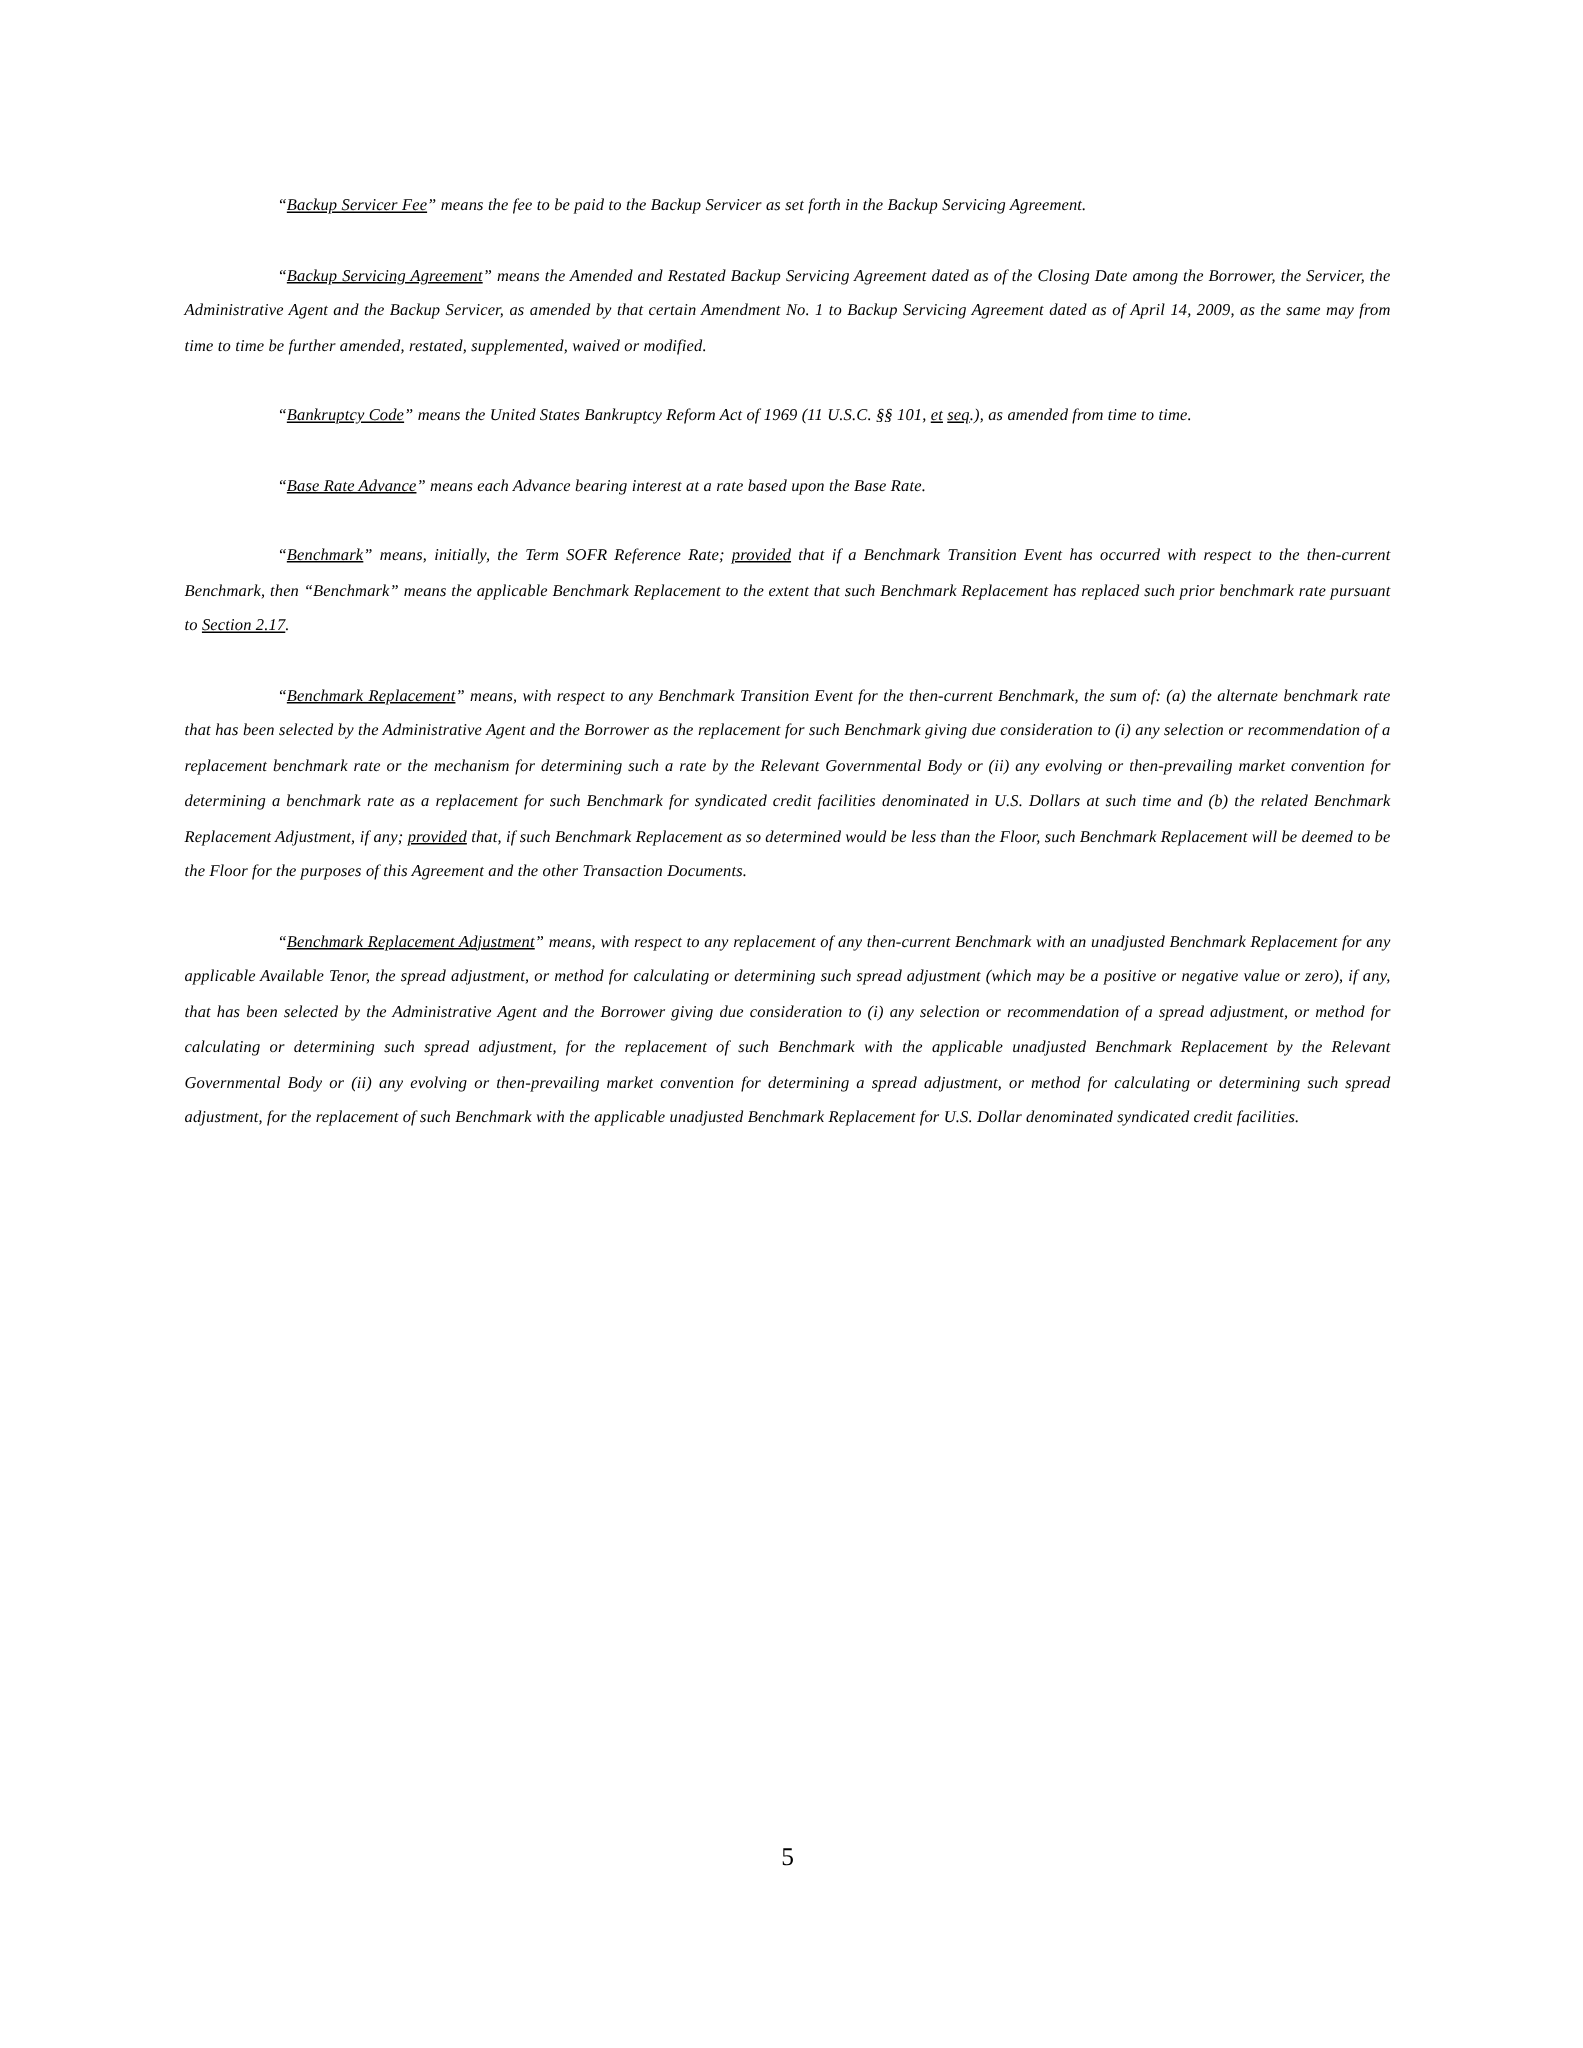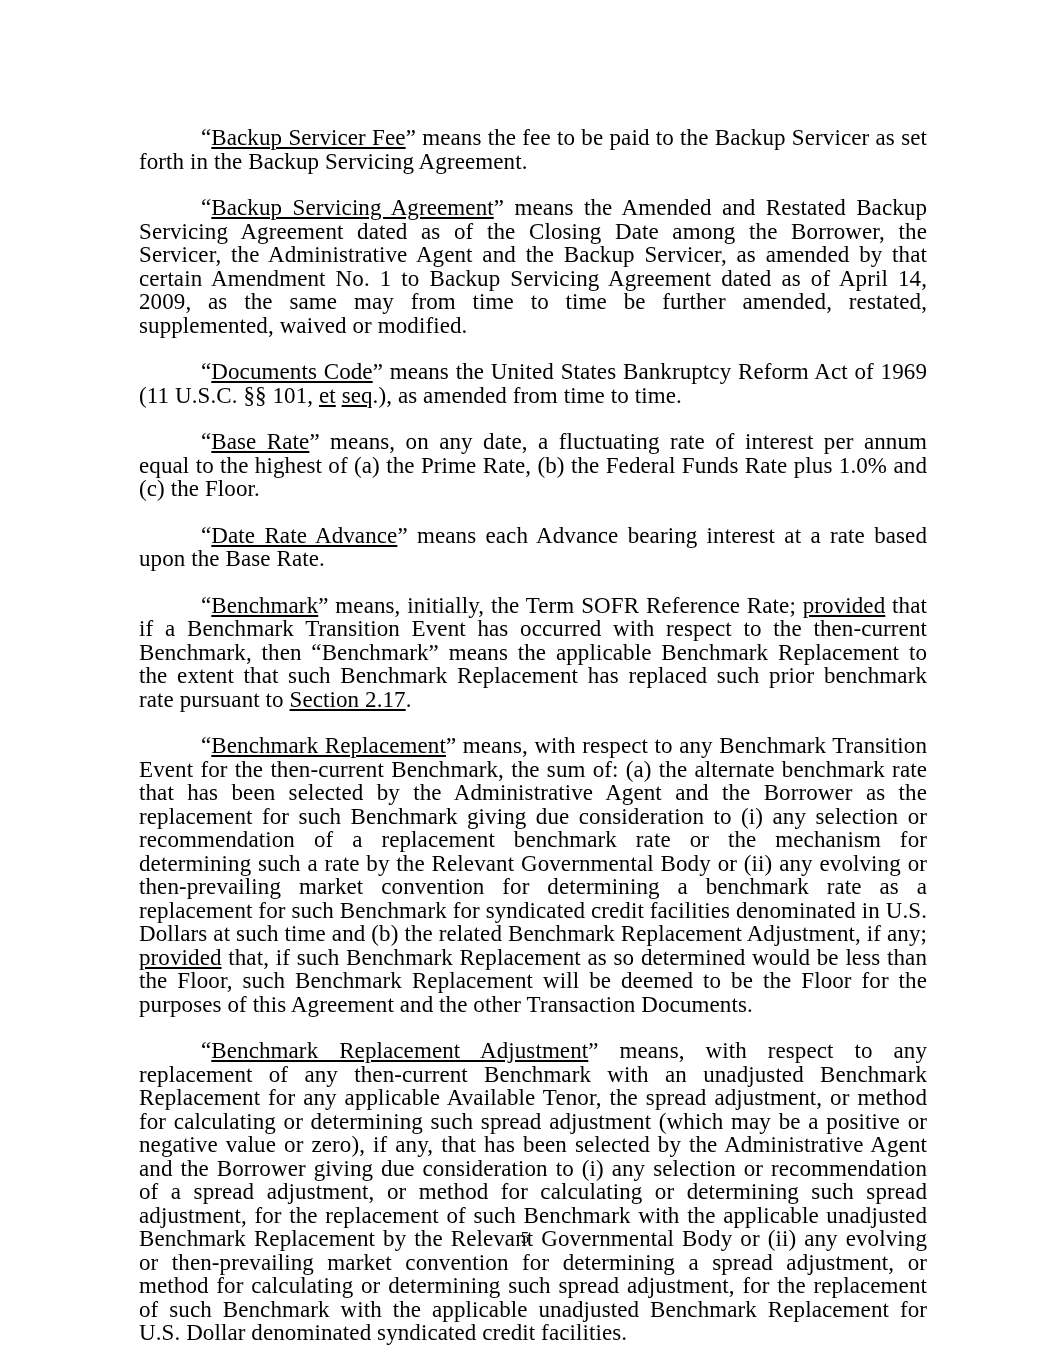--- a/index.html
+++ b/index.html
@@ -16,26 +16,27 @@
     font-family: "Liberation Serif", "DejaVu Serif", serif;
     color: #000000;
   }
   .doc-body {
     position: absolute;
     left: 123px;
     top: 126px;
     width: 804px;
   }
   p.para {
-    font-size: 23px;
+    font-size: 11px;
     line-height: 23.5px;
     text-align: justify;
     text-indent: 62px;
-    margin: 0 0 23px 16px;
+    margin: 0 0 23px 0;
     letter-spacing: 0.1px;
+    font-style: italic;
   }
   .u {
     text-decoration: underline;
   }
   .page-number {
     position: absolute;
     left: 123px;
     top: 1226px;
     width: 804px;
     text-align: center;
@@ -43,21 +44,20 @@
     line-height: 23.5px;
   }
 </style>
 </head>
 <body>
 
 <div class="page">
   <div class="doc-body">
       <p class="para"><span>“</span><span class="u">Backup Servicer Fee</span><span>” means the fee to be paid to the Backup Servicer as set forth in the Backup Servicing Agreement.</span></p>
       <p class="para"><span>“</span><span class="u">Backup Servicing Agreement</span><span>” means the Amended and Restated Backup Servicing Agreement dated as of the Closing Date among the Borrower, the Servicer, the Administrative Agent and the Backup Servicer, as amended by that certain Amendment No. 1 to Backup Servicing Agreement dated as of April 14, 2009, as the same may from time to time be further amended, restated, supplemented, waived or modified.</span></p>
-      <p class="para"><span>“</span><span class="u">Documents Code</span><span>” means the United States Bankruptcy Reform Act of 1969 (11 U.S.C. §§ 101, </span><span class="u">et</span><span> </span><span class="u">seq</span><span>.), as amended from time to time.</span></p>
-      <p class="para"><span>“</span><span class="u">Base Rate</span><span>” means, on any date, a fluctuating rate of interest per annum equal to the highest of (a) the Prime Rate, (b) the Federal Funds Rate plus 1.0% and (c) the Floor.</span></p>
-      <p class="para"><span>“</span><span class="u">Date Rate Advance</span><span>” means each Advance bearing interest at a rate based upon the Base Rate.</span></p>
+      <p class="para"><span>“</span><span class="u">Bankruptcy Code</span><span>” means the United States Bankruptcy Reform Act of 1969 (11 U.S.C. §§ 101, </span><span class="u">et</span><span> </span><span class="u">seq</span><span>.), as amended from time to time.</span></p>
+      <p class="para"><span>“</span><span class="u">Base Rate Advance</span><span>” means each Advance bearing interest at a rate based upon the Base Rate.</span></p>
       <p class="para"><span>“</span><span class="u">Benchmark</span><span>” means, initially, the Term SOFR Reference Rate; </span><span class="u">provided</span><span> that if a Benchmark Transition Event has occurred with respect to the then-current Benchmark, then “Benchmark” means the applicable Benchmark Replacement to the extent that such Benchmark Replacement has replaced such prior benchmark rate pursuant to </span><span class="u">Section 2.17</span><span>.</span></p>
       <p class="para"><span>“</span><span class="u">Benchmark Replacement</span><span>” means, with respect to any Benchmark Transition Event for the then-current Benchmark, the sum of: (a) the alternate benchmark rate that has been selected by the Administrative Agent and the Borrower as the replacement for such Benchmark giving due consideration to (i) any selection or recommendation of a replacement benchmark rate or the mechanism for determining such a rate by the Relevant Governmental Body or (ii) any evolving or then-prevailing market convention for determining a benchmark rate as a replacement for such Benchmark for syndicated credit facilities denominated in U.S. Dollars at such time and (b) the related Benchmark Replacement Adjustment, if any; </span><span class="u">provided</span><span> that, if such Benchmark Replacement as so determined would be less than the Floor, such Benchmark Replacement will be deemed to be the Floor for the purposes of this Agreement and the other Transaction Documents.</span></p>
       <p class="para"><span>“</span><span class="u">Benchmark Replacement Adjustment</span><span>” means, with respect to any replacement of any then-current Benchmark with an unadjusted Benchmark Replacement for any applicable Available Tenor, the spread adjustment, or method for calculating or determining such spread adjustment (which may be a positive or negative value or zero), if any, that has been selected by the Administrative Agent and the Borrower giving due consideration to (i) any selection or recommendation of a spread adjustment, or method for calculating or determining such spread adjustment, for the replacement of such Benchmark with the applicable unadjusted Benchmark Replacement by the Relevant Governmental Body or (ii) any evolving or then-prevailing market convention for determining a spread adjustment, or method for calculating or determining such spread adjustment, for the replacement of such Benchmark with the applicable unadjusted Benchmark Replacement for U.S. Dollar denominated syndicated credit facilities.</span></p>
     </div>
   <div class="page-number">5</div>
 </div>
 
 </body></html>

